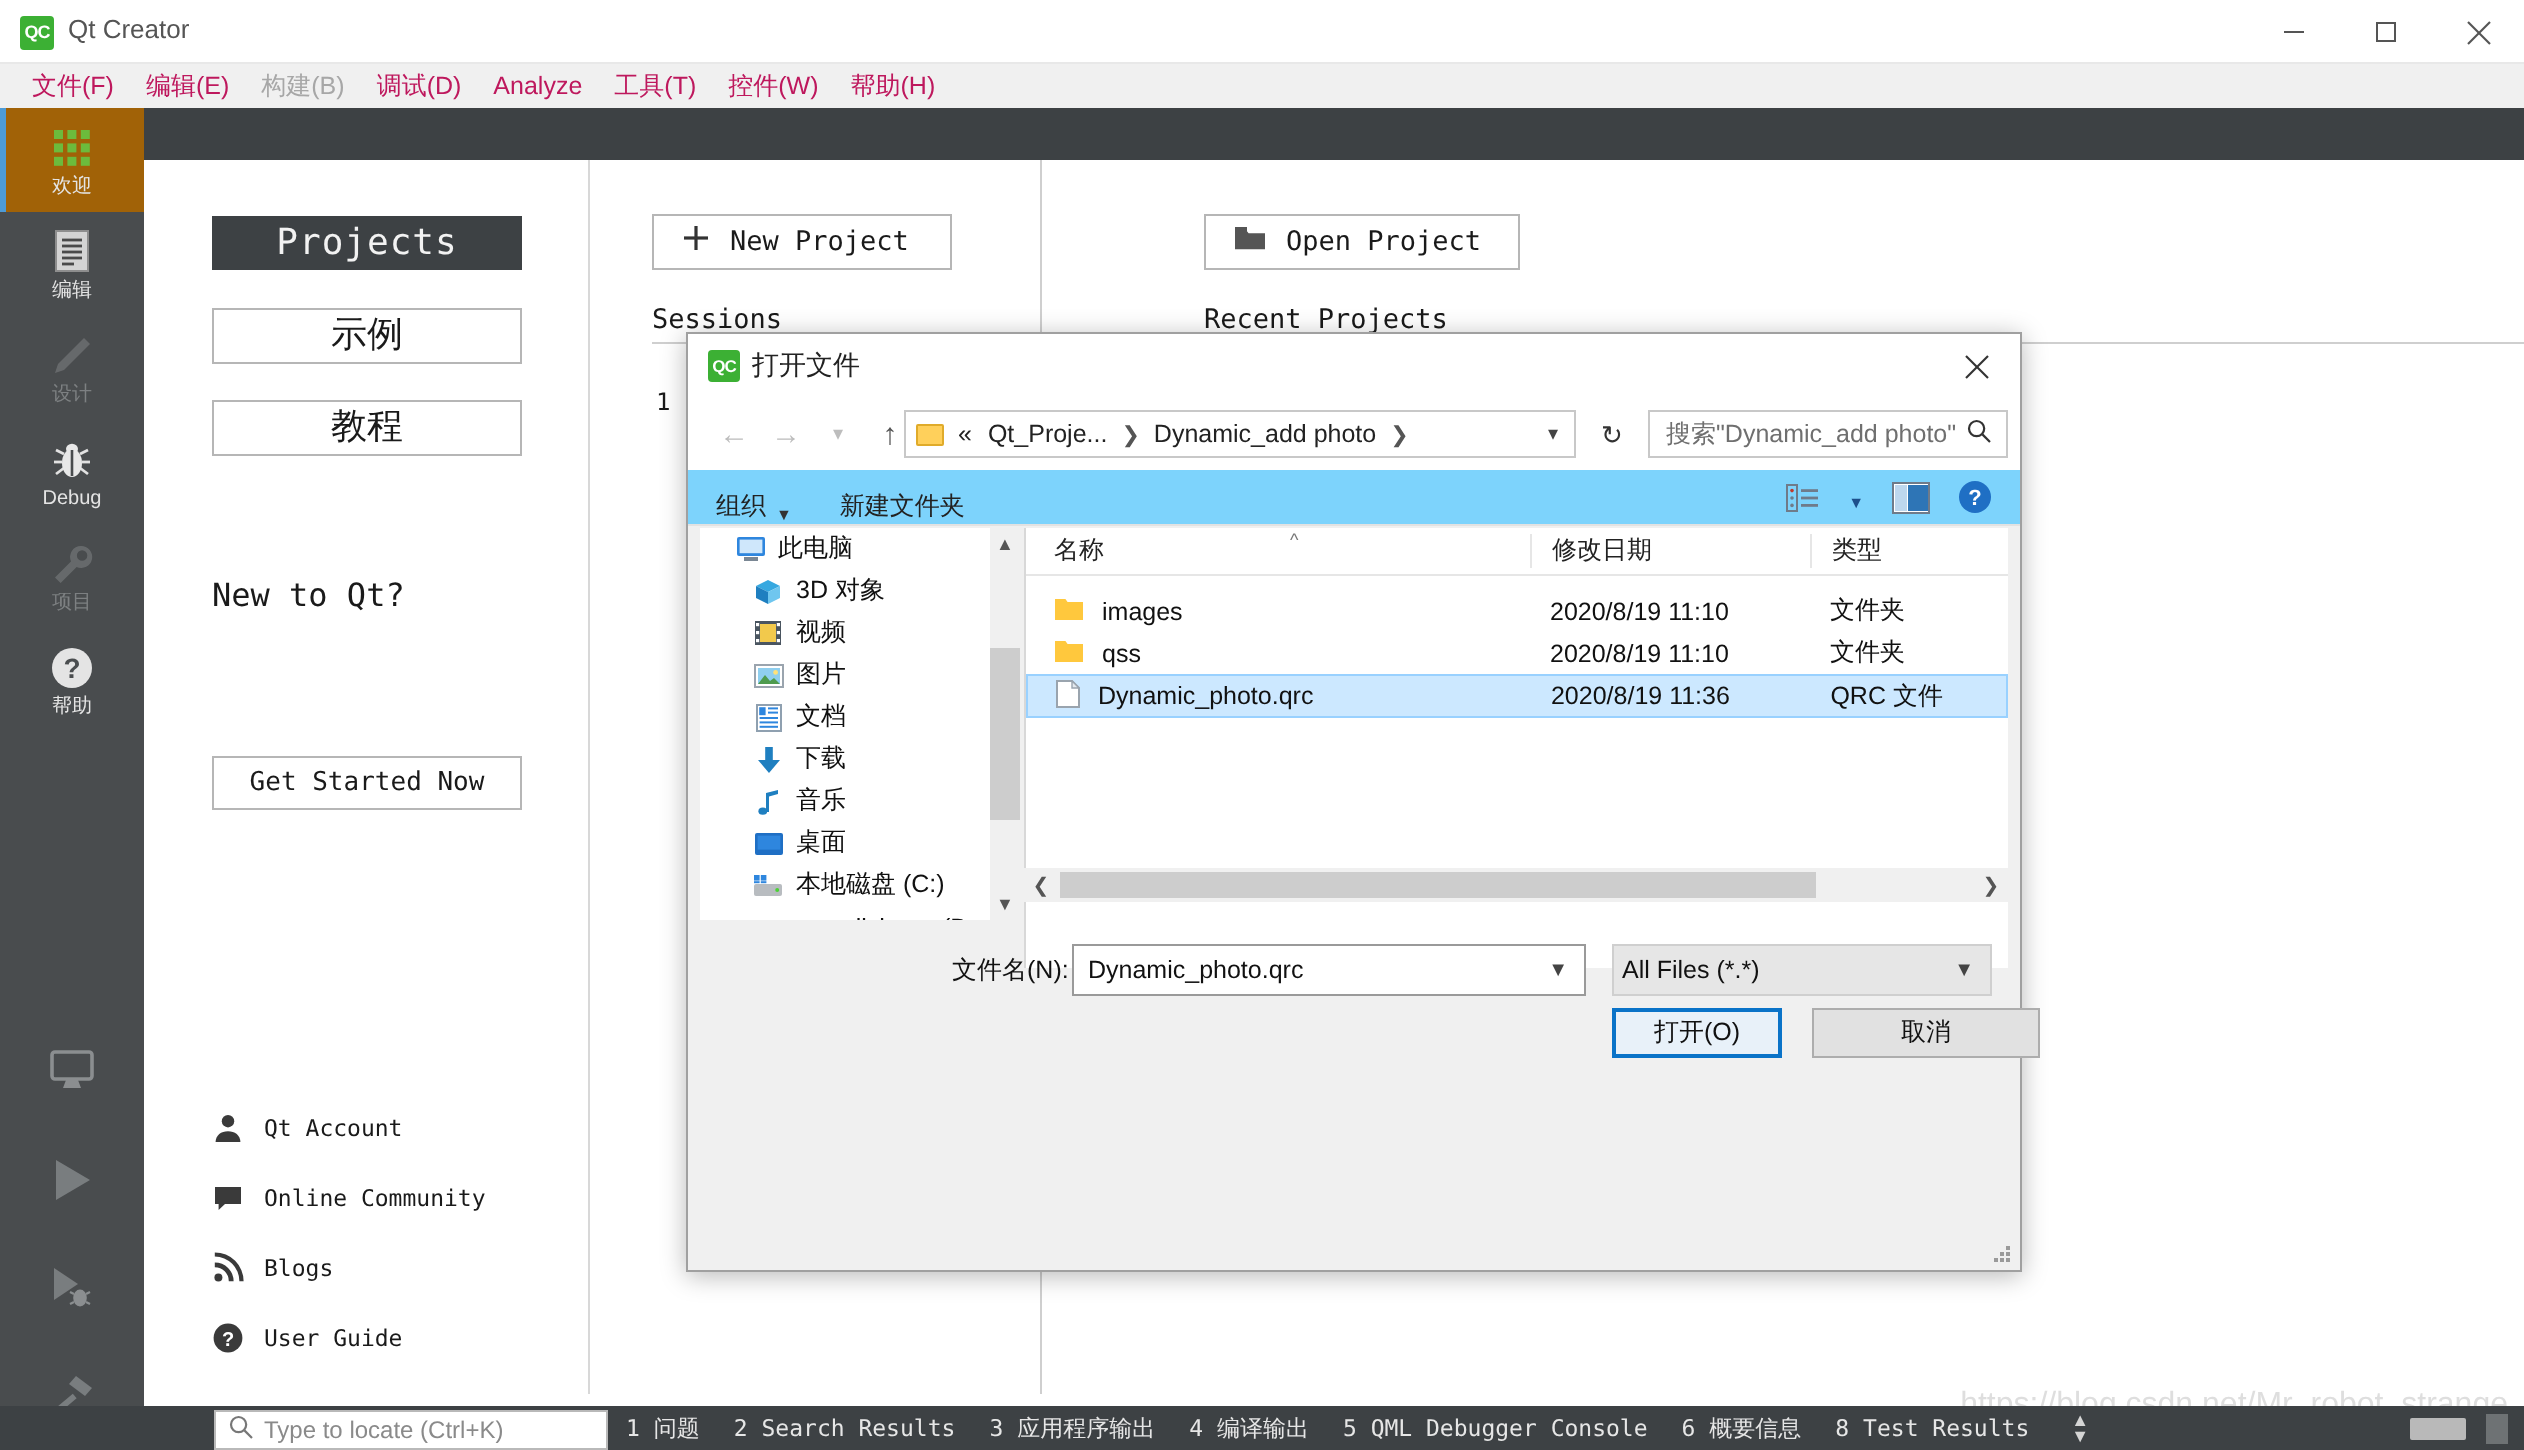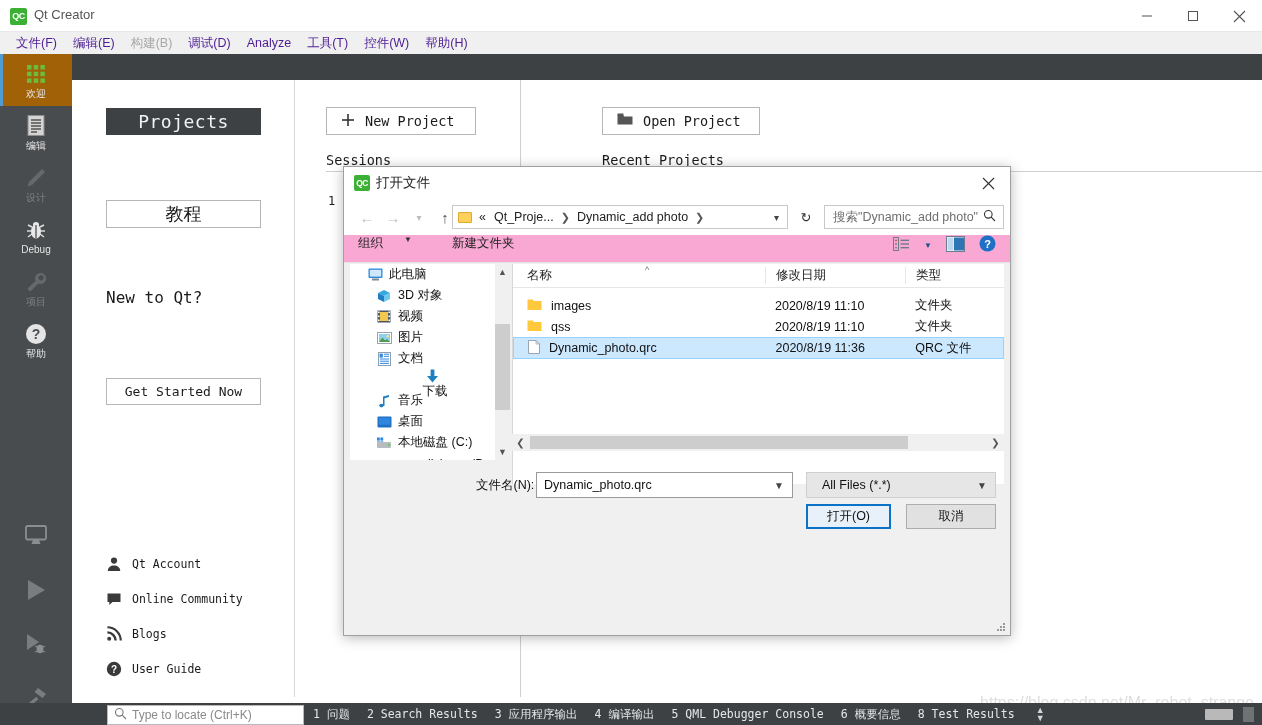--- a/index.html
+++ b/index.html
@@ -16,21 +16,21 @@
              font-family:"Liberation Sans", sans-serif; letter-spacing:-0.5px; }
   .tb-title { position:absolute; left:34px; top:7px; font-size:13px; color:#555; }
   .tb-btns { position:absolute; right:0; top:0; height:32px; display:flex; }
   .tb-btn { width:46px; height:32px; display:flex; align-items:center;
             justify-content:center; color:#555; font-size:13px; }
 
   
   .menubar { position:absolute; left:0; top:32px; width:1262px; height:22px;
              background:#f0f0f0; display:flex; align-items:center;
              padding-left:8px; }
-  .menu-item { font-size:12.5px; color:#4c1d95; padding:2px 8px; white-space:nowrap; }
+  .menu-item { font-size:12.5px; color:#be185d; padding:2px 8px; white-space:nowrap; }
   .menu-item.disabled { color:#a7a7a7; }
 
   
   .topstrip { position:absolute; left:0; top:54px; width:1262px; height:26px;
               background:#3d4144; }
 
   
   .modebar { position:absolute; left:0; top:54px; width:72px; height:671px;
              background:#494c4e; }
   .mode { position:relative; width:72px; height:52px; padding-top:7px;
@@ -121,22 +121,22 @@
   .crumb-sep { color:#555; padding:0 6px; font-size:11px; }
   .crumb-caret { margin-left:auto; margin-right:8px; color:#444; font-size:10px; }
   .refresh { position:absolute; left:450px; top:38px; width:24px; height:24px;
              display:flex; align-items:center; justify-content:center;
              color:#333; font-size:13px; }
   .search { position:absolute; left:480px; top:38px; width:180px; height:24px;
             border:1px solid #c8c8c8; background:#fff; display:flex;
             align-items:center; font-size:12.5px; color:#6f6f6f; padding-left:8px; }
   .search .mag { margin-left:auto; margin-right:7px; color:#333; }
   .dlg-tools { position:absolute; left:0; top:68px; width:666px; height:28px;
-               background:#f9a8d4; display:flex; align-items:flex-start;
-               border-bottom:1px solid #e2e2e2;gap:16px; }
+               background:#7dd3fc; display:flex; align-items:flex-end;
+               border-bottom:1px solid #e2e2e2; }
   .tool-txt { font-size:12.5px; color:#222; margin-left:14px; }
   .caret-s { font-size:8px; color:#333; margin-left:5px; }
   .tool-right { margin-left:auto; display:flex; align-items:center; gap:14px;
                 margin-right:14px; }
 
   .dlg-body { position:absolute; left:6px; top:97px; width:654px; height:198px; }
   .tree { position:absolute; left:0; top:0; width:145px; height:196px;
           background:#fff; overflow:hidden; }
   .tnode { display:flex; align-items:center; height:21px; font-size:12.5px;
            color:#111; white-space:nowrap; }
@@ -174,28 +174,28 @@
               background:#cdcdcd; }
 
   .fnrow { position:absolute; left:0; top:302px; width:666px; height:34px; }
   .fnlabel { position:absolute; left:132px; top:8px; font-size:12.5px; color:#111; }
   .fninput { position:absolute; left:192px; top:3px; width:257px; height:26px;
              border:1px solid #9a9a9a; background:#fff; font-size:12.5px;
              color:#111; display:flex; align-items:center; padding-left:7px; }
   .fninput .cv { margin-left:auto; margin-right:8px; font-size:10px; color:#444; }
   .filter { position:absolute; left:462px; top:3px; width:190px; height:26px;
             border:1px solid #cfcfcf; background:#e6e6e6; font-size:12.5px;
-            color:#111; display:flex; align-items:center; padding-left:15px; }
+            color:#111; display:flex; align-items:center; padding-left:4px; }
   .filter .cv { margin-left:auto; margin-right:8px; font-size:10px; color:#444; }
   .dbtn { position:absolute; height:25px; font-size:12.5px; display:flex;
           align-items:center; justify-content:center; background:#e1e1e1;
           border:1px solid #adadad; color:#111; }
   .dbtn.primary { background:#e8f1f9; border:2px solid #0a73c8; }
   .b-open2 { left:462px; top:337px; width:85px; }
-  .b-cancel { left:562px; top:337px; width:90px; }
+  .b-cancel { left:562px; top:337px; width:114px; }
   .grip { position:absolute; right:4px; bottom:3px; width:9px; height:9px; }
   .grip i { position:absolute; width:2px; height:2px; background:#9a9a9a; }
 
   
   .statusbar { position:absolute; left:0; top:703px; width:1262px; height:22px;
                background:#3d4144; display:flex; align-items:center; }
   .locate { position:absolute; left:107px; top:705px; width:197px; height:20px;
             background:#fff; border:1px solid #b9b9b9; display:flex;
             align-items:center; font-size:12px; color:#8a8a8a; padding-left:6px; }
   .sbitems { position:absolute; left:313px; top:703px; height:22px;
@@ -370,20 +370,21 @@
           <rect x="3" y="16" width="14" height="3" transform="rotate(-40 10 17.5)" fill="#797d7f"></rect>
         </svg>
       </div>
     </div>
   </div>
 
   <div class="welcome">
 
     <div class="wl-side">
       <div class="wbtn wl-projects">Projects</div>
+      <div class="wbtn wl-examples">示例</div>
       <div class="wbtn wl-tutorials">教程</div>
       <div class="wl-newto">New to Qt?</div>
       <div class="wbtn wl-started">Get Started Now</div>
 
       <div class="wl-links">
         <div class="wl-link">
           <div class="li">
             <svg width="16" height="16" viewBox="0 0 16 16">
                 <circle cx="8" cy="4.6" r="3.1" fill="#3a3a3a"></circle>
                 <path d="M1.8 15c0-3.4 2.8-5.4 6.2-5.4S14.2 11.6 14.2 15z" fill="#3a3a3a"></path>
@@ -591,21 +592,21 @@
                   <line x1="6" y1="2.2" x2="11" y2="2.2"></line>
                   <line x1="6" y1="4.3" x2="11" y2="4.3"></line>
                   <line x1="1.8" y1="7" x2="11" y2="7"></line>
                   <line x1="1.8" y1="9.2" x2="11" y2="9.2"></line>
                   <line x1="1.8" y1="11.4" x2="11" y2="11.4"></line>
                 </g>
               </svg>
           </span>
           <span>文档</span>
         </div>
-        <div class="tnode" style="padding-left:25px;flex-direction:column;">
+        <div class="tnode" style="padding-left:25px;">
           <span class="tico">
             <svg width="13" height="14" viewBox="0 0 13 14">
                 <rect x="4.6" y="0.5" width="3.8" height="7" fill="#1f7fc0"></rect>
                 <path d="M1 7 L12 7 L6.5 13.5z" fill="#1f7fc0"></path>
               </svg>
           </span>
           <span>下载</span>
         </div>
         <div class="tnode" style="padding-left:25px;">
           <span class="tico">

